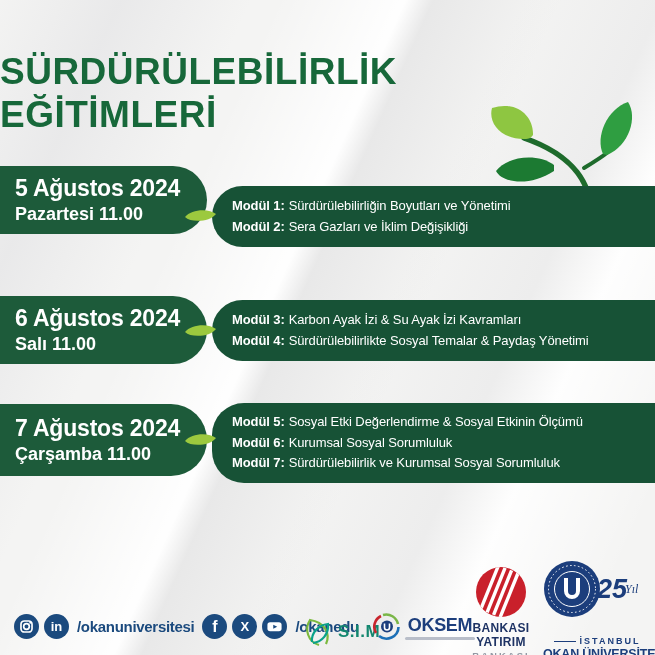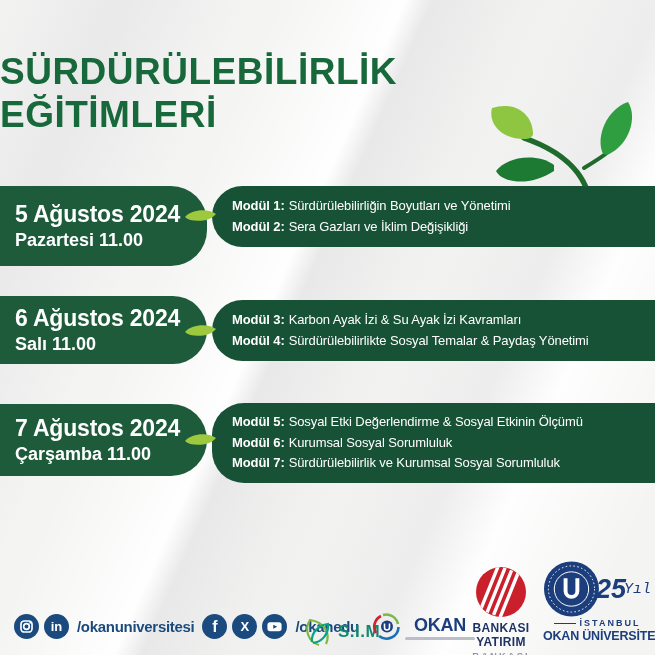--- a/index.html
+++ b/index.html
@@ -57,22 +57,22 @@
   .oksem-sub{height:3px;width:70px;background:#b9bec9;margin-top:1px;border-radius:2px;}
 
   .bank{position:absolute;left:459px;top:566px;width:84px;text-align:center;z-index:3;}
   .bank-l1{color:#1e3364;font-weight:800;font-size:12px;letter-spacing:.3px;margin-top:3px;}
   .bank-l2{color:#1e3364;font-weight:800;font-size:12px;letter-spacing:.3px;}
   .bank-l3{color:#9298a3;font-weight:600;font-size:9.5px;letter-spacing:2px;margin-top:1px;}
 
   .okan{position:absolute;left:543px;top:560px;width:108px;z-index:3;}
   .okan-top{display:flex;align-items:center;}
   .okan-25{color:#1c3e7c;font-weight:800;font-style:italic;font-size:27px;line-height:1;margin-left:-4px;}
-  .okan-25suffix{color:#1c3e7c;font-style:italic;font-family:Liberation Mono, monospace;font-size:15px;margin-left:-2px;}
-  .okan-city{color:#1c3e7c;font-size:9px;font-weight:700;letter-spacing:2px;text-align:center;margin-top:0;}
+  .okan-25suffix{color:#1c3e7c;font-style:italic;font-family:Liberation Serif, serif;font-size:12px;margin-left:-2px;}
+  .okan-city{color:#1c3e7c;font-size:9px;font-weight:700;letter-spacing:2px;text-align:center;margin-top:18px;}
   .okan-city::before{content:"";display:inline-block;width:22px;height:1.5px;background:#1c3e7c;vertical-align:middle;margin-right:4px;}
   .okan-name{color:#1c3e7c;font-size:12.5px;font-weight:800;letter-spacing:-.2px;text-align:center;margin-top:1px;white-space:nowrap;}
 </style>
 </head>
 <body>
 
 <div class="canvas">
   <div class="ribbon r1"></div>
   <div class="ribbon r2"></div>
   <div class="ribbon r3"></div>
@@ -83,21 +83,21 @@
   </div>
 
   <svg class="plant" width="165" height="120" viewBox="0 0 165 120">
     <path d="M103,120 C103,92 88,62 36,44" stroke="#1e6b2c" stroke-width="5.5" fill="none" stroke-linecap="round"></path>
     <path d="M38,45 C12,46 0,28 4,14 C28,6 46,22 45,41 C43,44 40,45 38,45 Z" fill="#8ec641"></path>
     <path d="M66,77 C42,93 14,89 8,77 C19,62 50,59 66,71 Z" fill="#1c7a32"></path>
     <path d="M96,74 C106,68 114,63 120,58" stroke="#1e6b2c" stroke-width="4" fill="none" stroke-linecap="round"></path>
     <path d="M119,61 C141,52 150,23 140,8 C119,15 107,43 115,60 Z" fill="#2f9e41"></path>
   </svg>
 
-  <div class="row-badge" style="top:186px;height:80px;">
+  <div class="row-badge" style="top:166px;height:68px;">
     <div class="badge-date">5 Ağustos 2024</div>
     <div class="badge-day">Pazartesi 11.00</div>
   </div>
   <svg class="leaf-link" style="left:183px;top:207px;" width="34" height="18" viewBox="0 0 34 18">
     <path d="M2,10 C8,2 26,1 33,7 C27,15 8,16 2,10 Z" fill="#9cc93e"></path>
   </svg>
   <div class="row-box" style="top:186px;height:61px;">
     <div class="module-line">
       <span class="mlabel">Modül 1:</span><span>Sürdürülebilirliğin Boyutları ve Yönetimi</span>
     </div>
@@ -179,21 +179,21 @@
 
   <div class="oksem">
     <svg width="30" height="30" viewBox="0 0 30 30">
       <path d="M4,21 A12,12 0 0 1 9,4" fill="none" stroke="#c8242c" stroke-width="2.6"></path>
       <path d="M11,3 A12,12 0 0 1 26,12" fill="none" stroke="#7ab648" stroke-width="2.6"></path>
       <path d="M26.5,15 A12,12 0 0 1 7,24" fill="none" stroke="#1d70b7" stroke-width="2.6"></path>
       <circle cx="15" cy="14.5" r="6" fill="#1c3e7c"></circle>
       <path d="M12.5,11.5 v4 a2.5,2.5 0 0 0 5,0 v-4" fill="none" stroke="#fff" stroke-width="1.6"></path>
     </svg>
     <span style="display:flex;flex-direction:column;align-items:center;">
-      <span class="oksem-label">OKAN</span>
+      <span class="oksem-label">OKSEM</span>
       <span class="oksem-sub"></span>
     </span>
   </div>
 
   <div class="bank">
     <svg width="52" height="52" viewBox="0 0 52 52" style="display:block;margin:0 auto;">
       <defs>
           <clipPath id="bclip">
             <circle cx="26" cy="26" r="25"></circle>
           </clipPath>

